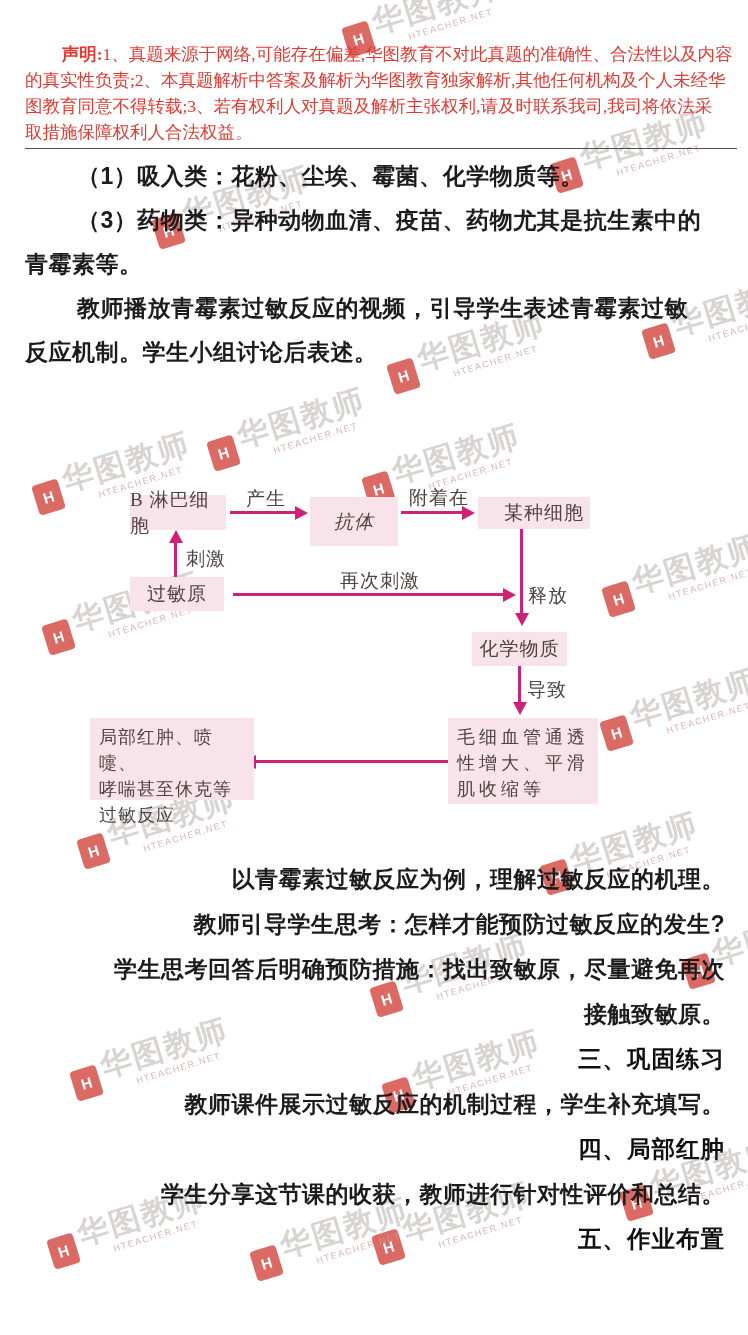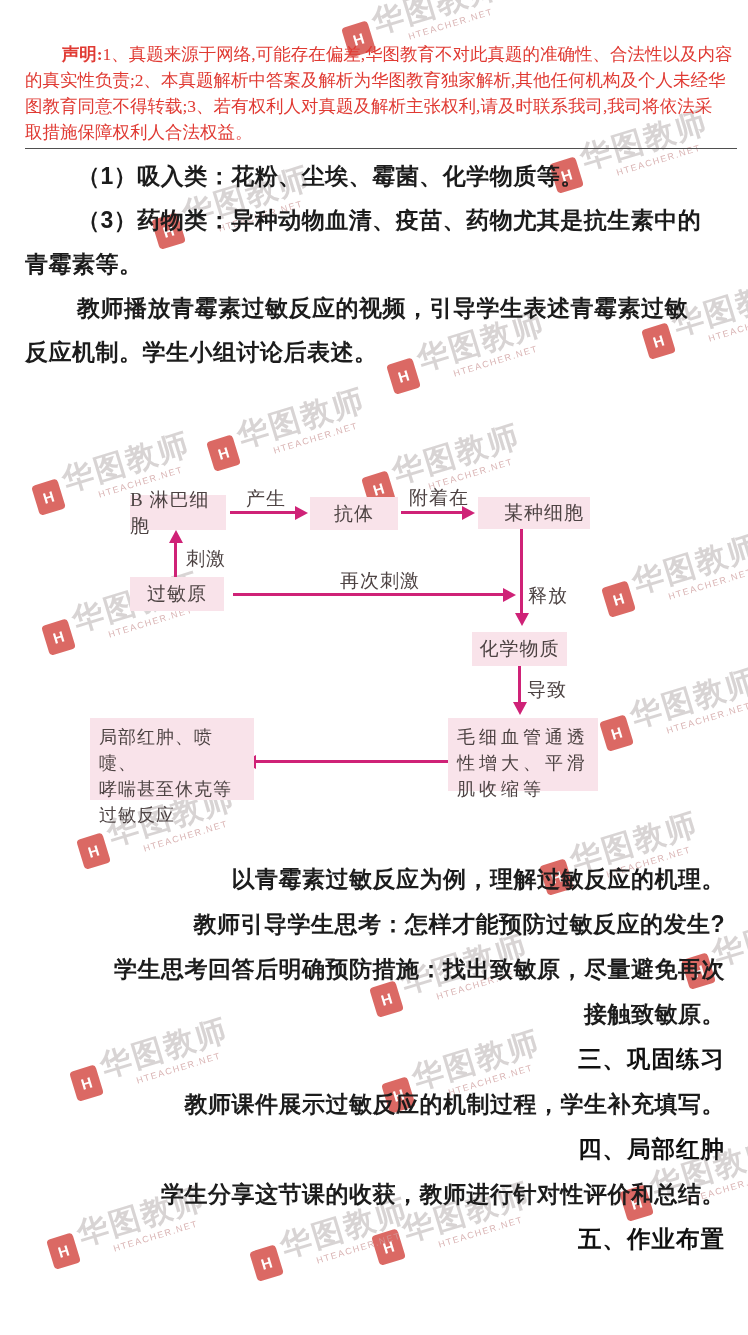--- a/index.html
+++ b/index.html
@@ -242,42 +242,42 @@
 青霉素等。</p>
     <p class="indent">教师播放青霉素过敏反应的视频，引导学生表述青霉素过敏
 反应机制。学生小组讨论后表述。</p>
   </div>
 
   <div class="diagram">
     <div class="dg-node" style="left:130px;top:15px;width:96px;height:35px;">B 淋巴细胞</div>
     <div class="dg-label" style="left:246px;top:6px;">产生</div>
     <div class="arr h head-r" style="left:230px;top:31px;width:65px;"></div>
 
-    <div class="dg-node" style="left:310px;top:17px;width:88px;height:33px;">抗体</div>
+    <div class="dg-node" style="left:310px;top:17px;width:88px;height:49px;font-style:italic;">抗体</div>
     <div class="dg-label" style="left:409px;top:5px;">附着在</div>
     <div class="arr h head-r" style="left:401px;top:31px;width:61px;"></div>
 
     <div class="dg-node" style="left:478px;top:17px;width:92px;height:32px;padding-left:20px;">某种细胞</div>
 
     <div class="arr v head-u" style="left:174px;top:63px;height:34px;"></div>
     <div class="dg-label" style="left:186px;top:66px;">刺激</div>
 
     <div class="dg-node" style="left:130px;top:97px;width:94px;height:34px;">过敏原</div>
     <div class="dg-label" style="left:340px;top:88px;">再次刺激</div>
     <div class="arr h head-r" style="left:233px;top:113px;width:270px;"></div>
 
     <div class="arr v head-d" style="left:520px;top:49px;height:84px;"></div>
     <div class="dg-label" style="left:528px;top:103px;">释放</div>
 
     <div class="dg-node" style="left:472px;top:152px;width:95px;height:34px;">化学物质</div>
 
     <div class="arr v head-d" style="left:518px;top:186px;height:36px;"></div>
     <div class="dg-label" style="left:527px;top:197px;">导致</div>
 
-    <div class="dg-node multi justify" style="left:448px;top:238px;width:150px;height:73px;">毛细血管通透
+    <div class="dg-node multi justify" style="left:448px;top:238px;width:150px;height:86px;">毛细血管通透
 性增大、平滑
 肌收缩等</div>
 
     <div class="arr h head-l" style="left:256px;top:280px;width:192px;"></div>
 
     <div class="dg-node multi" style="left:90px;top:238px;width:164px;height:82px;">局部红肿、喷嚏、
 哮喘甚至休克等
 过敏反应</div>
   </div>
 

